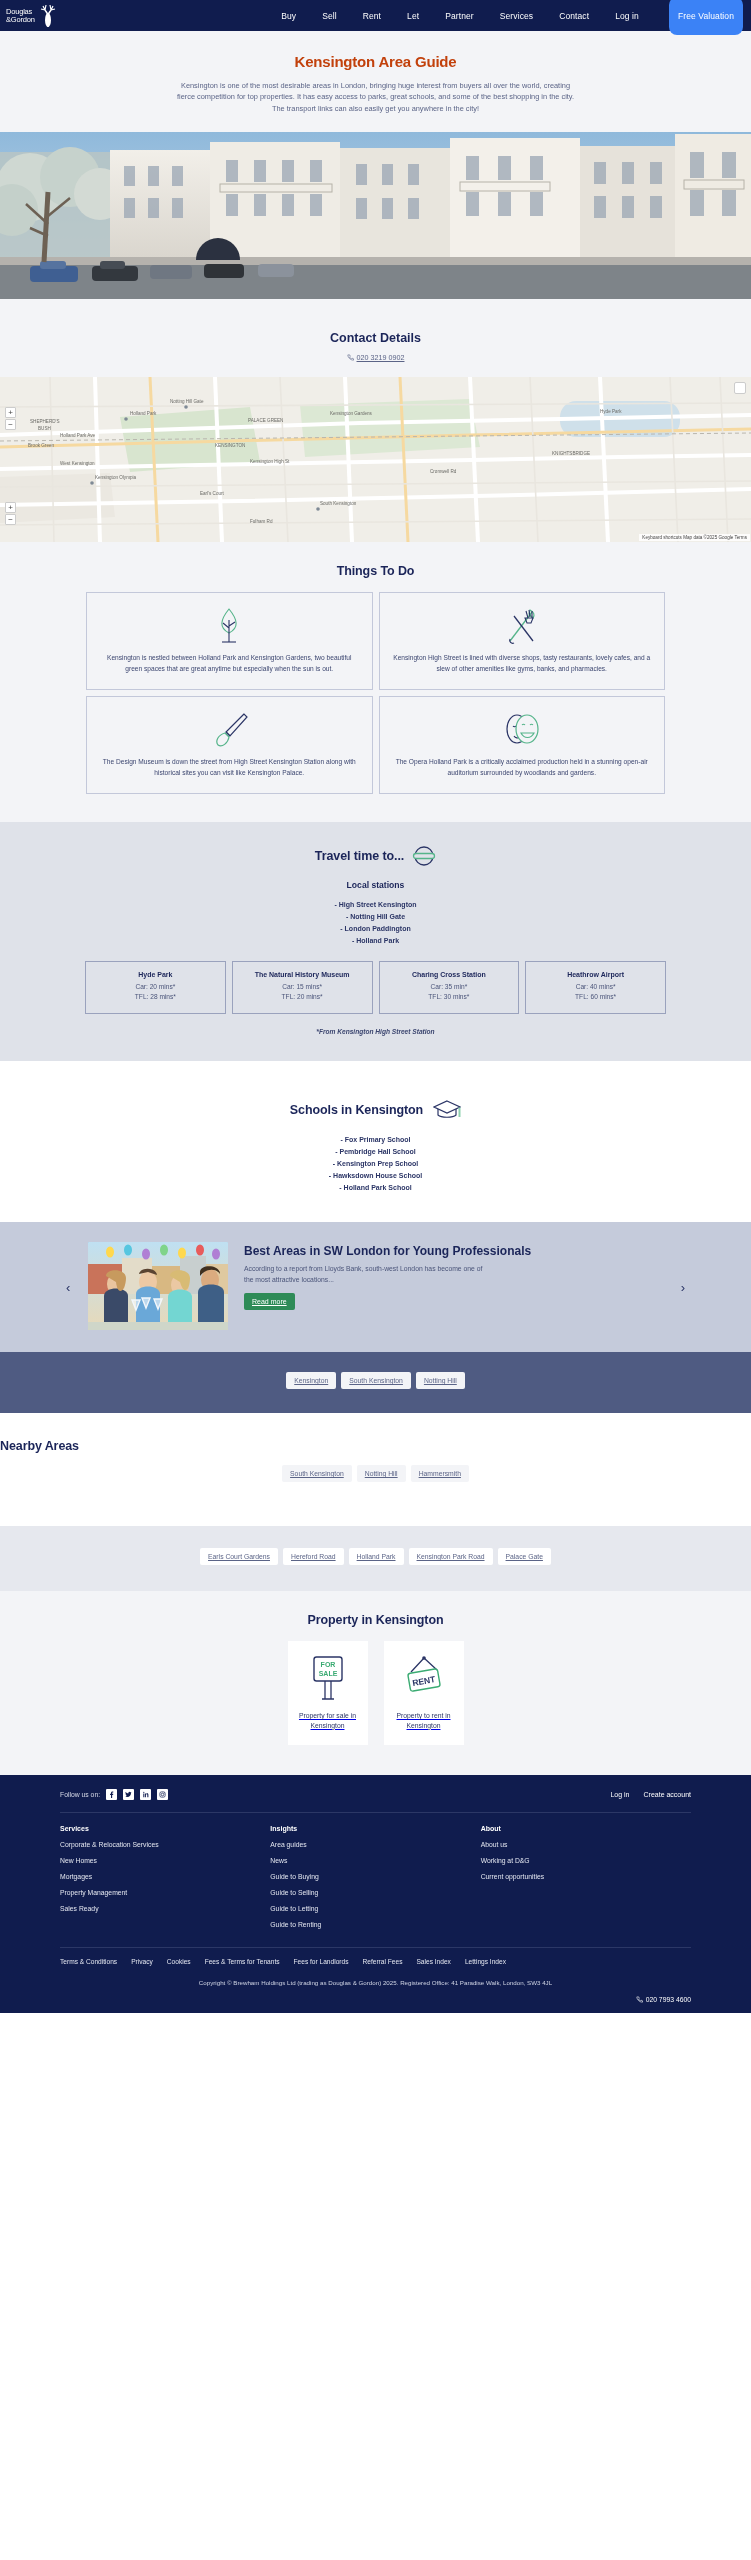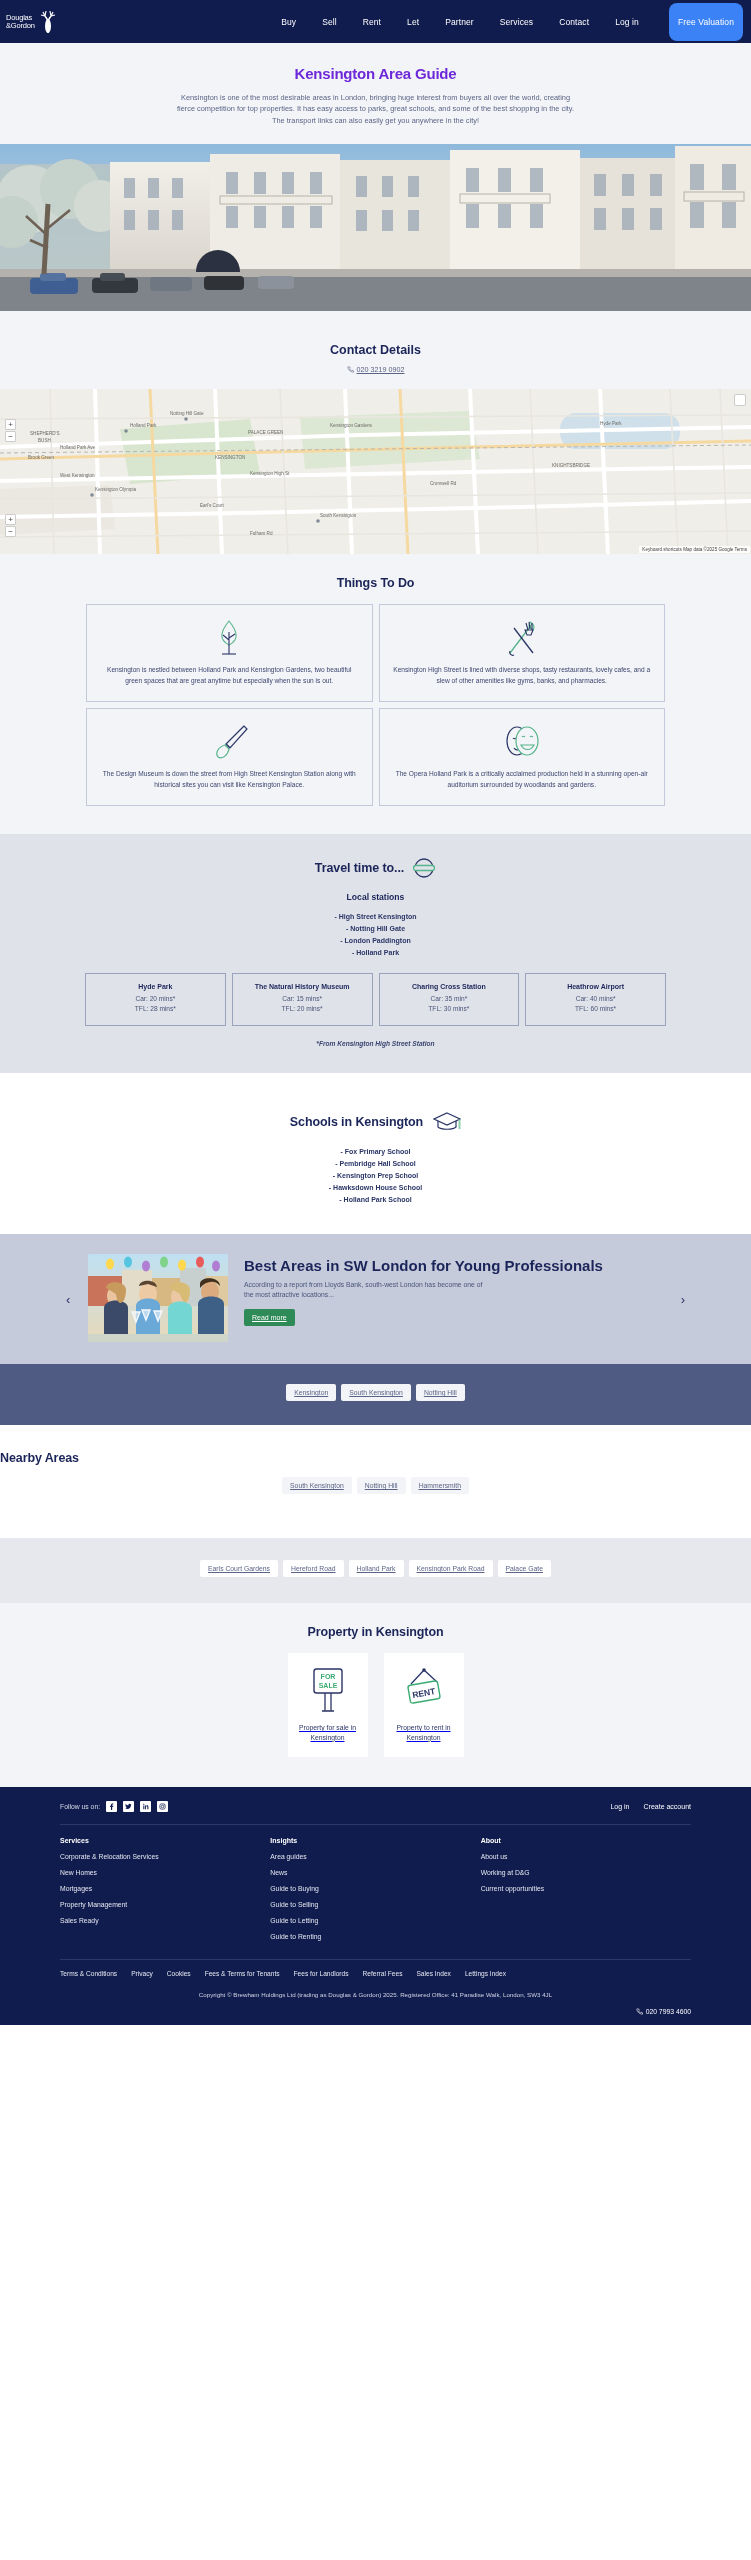--- a/index.html
+++ b/index.html
@@ -10,21 +10,21 @@
     background: #ffffff;
     color: #1b2559;
     font-size: 11px;
     -webkit-font-smoothing: antialiased;
   }
   .page { width: 751px; margin: 0 auto; position: relative; overflow: hidden; }
 
   
   .header {
     background: #101c4e;
-    height: 43px;
+    height: 31px;
     display: flex;
     align-items: center;
     padding: 0 8px 0 6px;
   }
   .logo-wrap { display: flex; align-items: center; gap: 2px; }
   .logo-text {
     color: #fff;
     font-size: 7.5px;
     line-height: 8px;
     letter-spacing: -0.2px;
@@ -52,21 +52,21 @@
 
   
   .hero {
     background: #f3f4f7;
     padding: 22px 60px 18px;
     text-align: center;
   }
   .hero h1 {
     font-size: 15px;
     font-weight: 700;
-    color: #6d28d9;
+    color: #c2410c;
     letter-spacing: -0.2px;
     margin-bottom: 10px;
   }
   .hero p {
     font-size: 7.4px;
     line-height: 1.55;
     color: #5b6487;
     max-width: 600px;
     margin: 0 auto;
   }
@@ -220,21 +220,21 @@
     display: flex; gap: 16px; align-items: flex-start;
     padding: 0 88px;
   }
   .car-img {
     width: 140px; height: 88px; flex: none;
     border-radius: 1px; overflow: hidden; position: relative;
     background: linear-gradient(160deg,#8fc3e8,#d9c8a6);
   }
   .car-body { padding-top: 2px; }
   .car-body h3 {
-    font-size: 15px; font-weight: 700; color: #1b2559; line-height: 1.28; margin-bottom: 5px; text-align: right;
+    font-size: 12px; font-weight: 700; color: #1b2559; line-height: 1.28; margin-bottom: 5px; text-align: right;
   }
   .car-body p { font-size: 6.8px; color: #4a5479; line-height: 1.5; margin-bottom: 8px; max-width: 240px;}
   .read-more {
     display: inline-block; background: #2e8b57; color: #fff;
     font-size: 7px; padding: 5px 8px; border-radius: 2px;
   }
   .car-arrow {
     position: absolute; top: 50%; transform: translateY(-50%);
     font-size: 13px; color: #2b3566; line-height: 1;
   }

